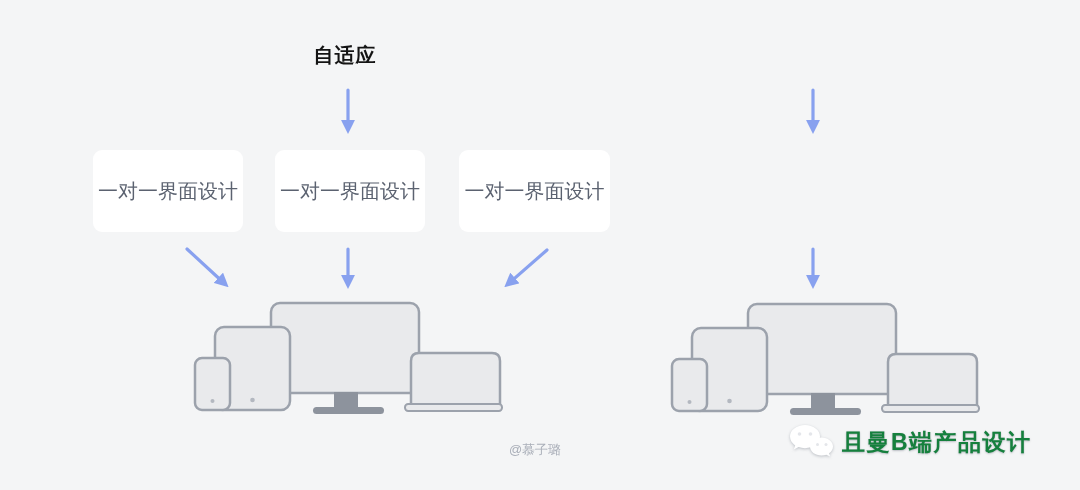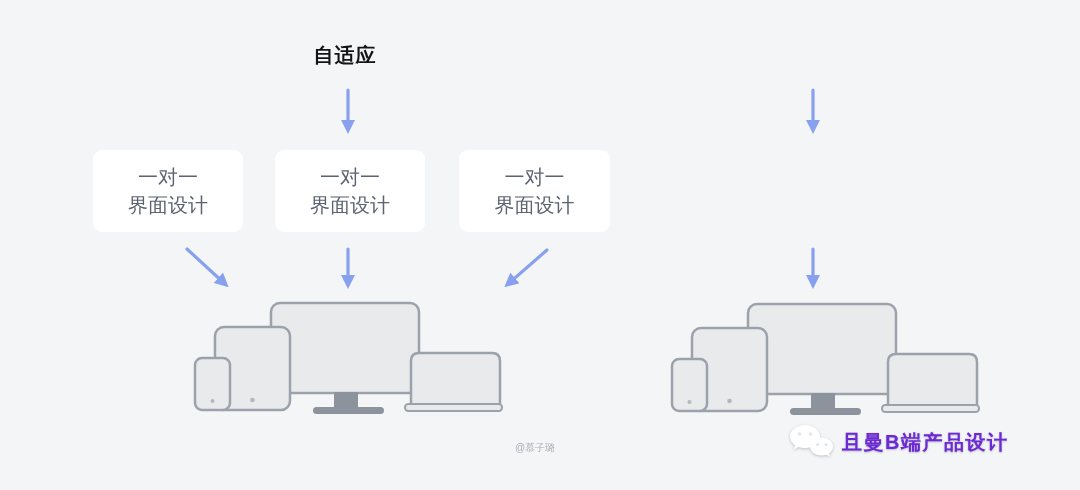--- a/index.html
+++ b/index.html
@@ -20,41 +20,41 @@
     position:absolute;top:42px;width:220px;
     text-align:center;
     font-size:20px;font-weight:700;color:#141414;
     letter-spacing:1px;
   }
   .title-adaptive{left:235px;}
   .title-responsive{left:702px;}
   .card{
     position:absolute;top:150px;height:82px;
     background:#ffffff;border-radius:9px;
-    display:flex;flex-direction:column;
+    display:flex;flex-direction:row;
     align-items:center;justify-content:center;
     font-size:20px;line-height:28px;color:#5b6270;
     text-align:center;
   }
   .card-1{left:93px;width:150px;}
   .card-2{left:275px;width:150px;}
   .card-3{left:459px;width:151px;}
   .card-r{left:728px;width:192px;top:146px;height:88px;}
   .author-credit{
     position:absolute;left:470px;top:441px;width:130px;
     text-align:center;
-    font-size:10px;color:#a9aeb8;
+    font-size:13px;color:#a9aeb8;
   }
   .watermark{
     position:absolute;left:788px;top:424px;
     display:flex;align-items:center;gap:8px;
   }
   .watermark-text{
-    font-size:20px;font-weight:700;letter-spacing:1.5px;
-    color:#6d28d9;
+    font-size:23px;font-weight:700;letter-spacing:1.5px;
+    color:#15803d;
     text-shadow:0 1px 2px rgba(120,126,138,0.45), 0 0 1px rgba(120,126,138,0.3);
     white-space:nowrap;
   }
   .wechat-icon{filter:drop-shadow(0 1px 1.5px rgba(120,126,138,0.45));}
 </style>
 </head>
 <body>
 
 <div class="canvas">
 

